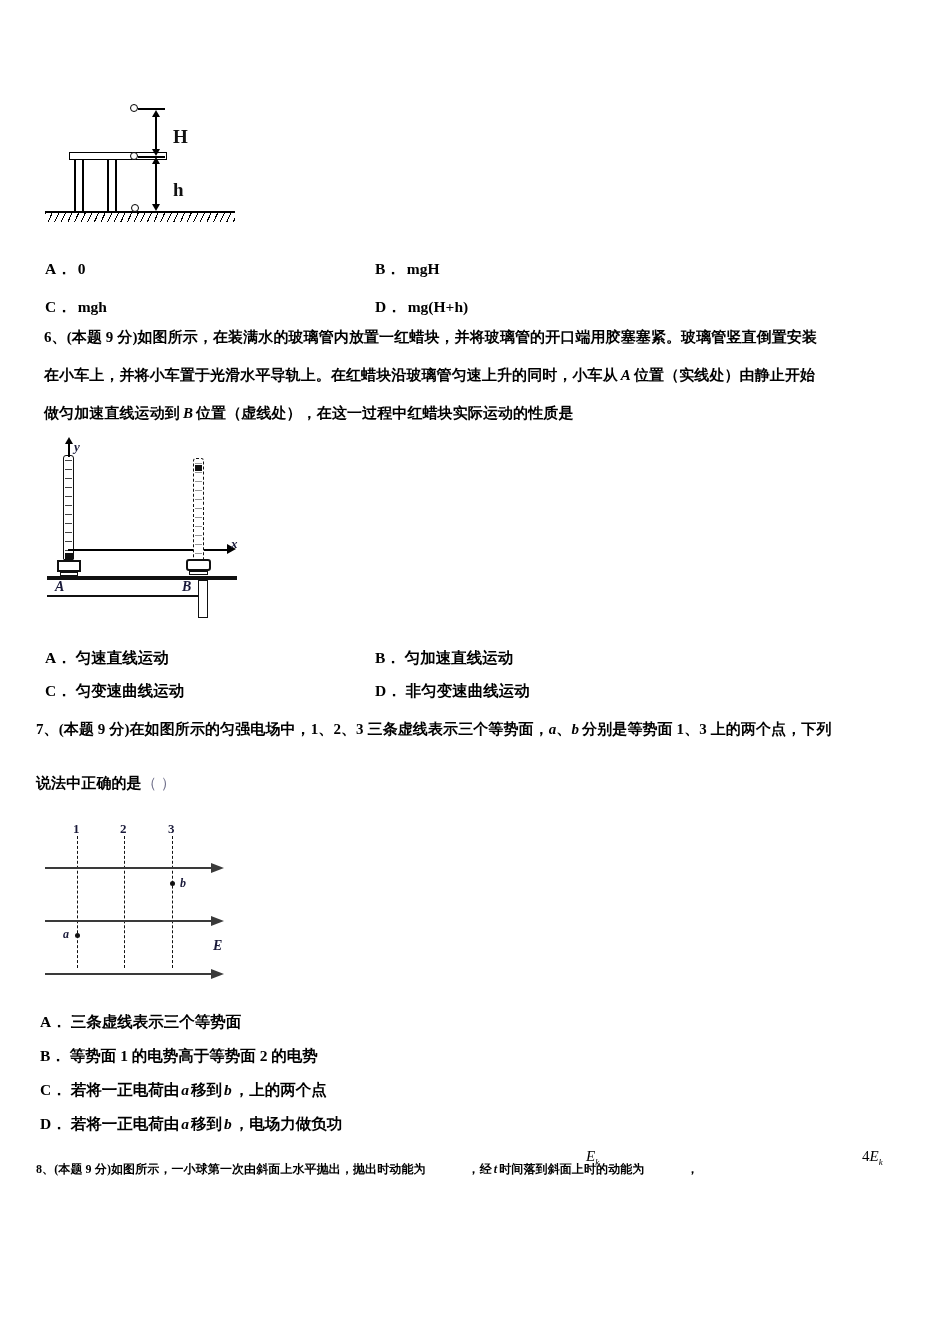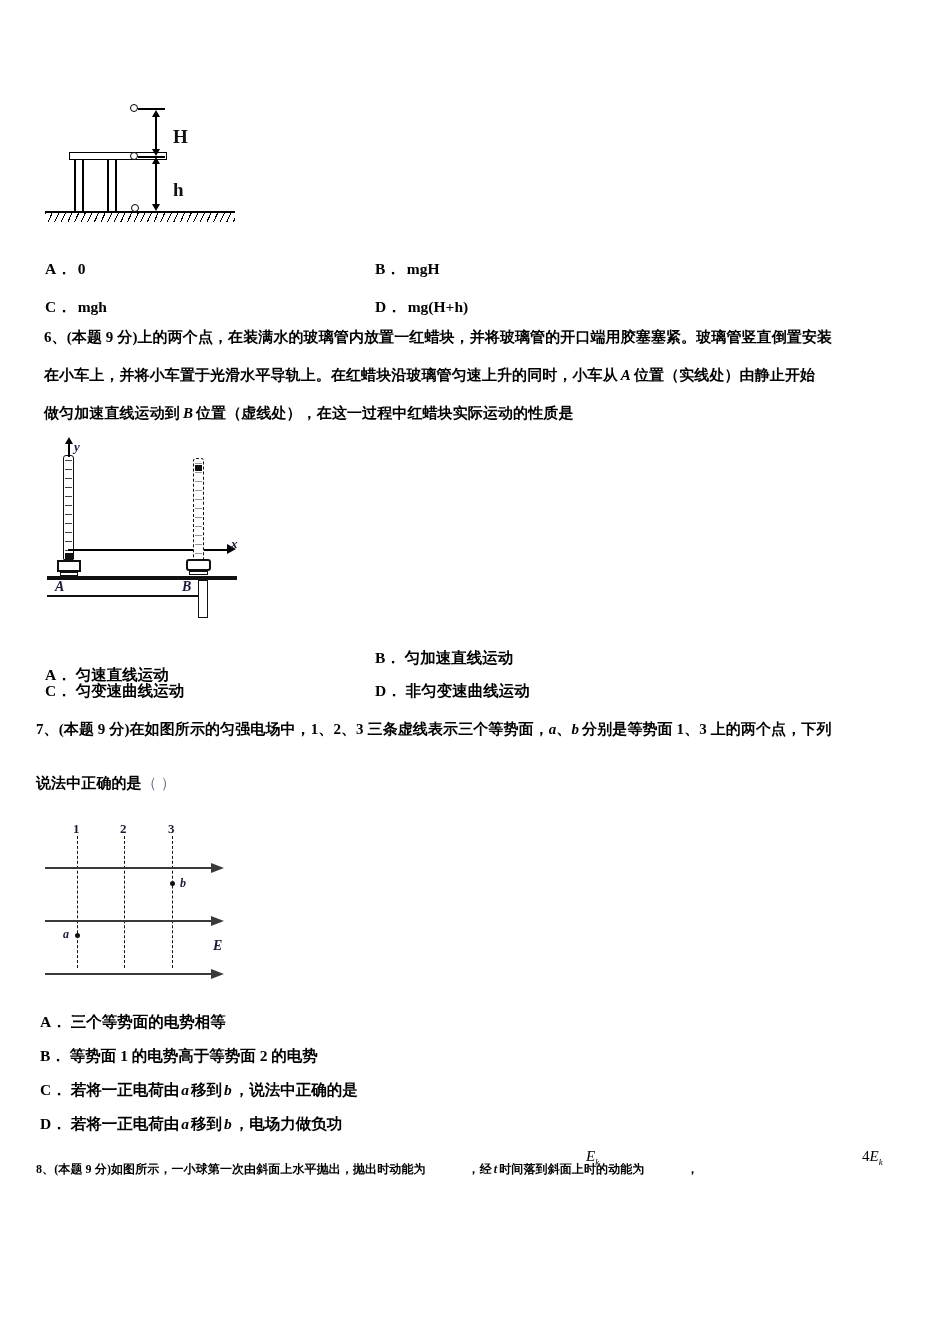--- a/index.html
+++ b/index.html
@@ -208,21 +208,21 @@
     <span class="lbl">B．</span><span style="padding-left:6px;">mgH</span>
   </div>
   <div class="opt" style="left:45px; top:297px;">
     <span class="lbl">C．</span><span style="padding-left:6px;">mgh</span>
   </div>
   <div class="opt" style="left:375px; top:297px;">
     <span class="lbl">D．</span><span style="padding-left:6px;">mg(H+h)</span>
   </div>
 
   <div class="qline" style="left:44px; top:330px; font-size:15px;">
-    <span>6、</span><span>(本题 9 分)</span><span>上的两个点，在装满水的玻璃管内放置一红蜡块，并将玻璃管的开口端用胶塞塞紧。玻璃管竖直倒置安装</span>
+    <span>6、</span><span>(本题 9 分)</span><span>如图所示，在装满水的玻璃管内放置一红蜡块，并将玻璃管的开口端用胶塞塞紧。玻璃管竖直倒置安装</span>
   </div>
   <div class="qline" style="left:44px; top:406px; font-size:15px;">
     <span>做匀加速直线运动到</span><span class="ital" style="padding:0 3px;">B</span><span>位置（虚线处），在这一过程中红蜡块实际运动的性质是</span>
   </div>
   <div class="qline" style="left:44px; top:368px; font-size:15px;">
     <span>在小车上，并将小车置于光滑水平导轨上。在红蜡块沿玻璃管匀速上升的同时，小车从</span><span class="ital" style="padding:0 3px;">A</span><span>位置（实线处）由静止开始</span>
   </div>
 
   <div class="fig2">
 
@@ -256,21 +256,21 @@
 
     <div class="rail" style="left:2px; top:133px; width:190px; height:4px;"></div>
     <div class="rail" style="left:2px; top:152px; width:152px; height:1.6px;"></div>
 
     <div class="base" style="left:153px; top:137px; width:10px; height:38px;"></div>
 
     <div class="pt-label" style="left:10px; top:136px;">A</div>
     <div class="pt-label" style="left:137px; top:136px;">B</div>
   </div>
 
-  <div class="opt" style="left:45px; top:648px;margin-top:17px;">
+  <div class="opt" style="left:45px; top:648px;">
     <span class="lbl">A．</span><span style="padding-left:4px;">匀速直线运动</span>
   </div>
   <div class="opt" style="left:375px; top:648px;">
     <span class="lbl">B．</span><span style="padding-left:4px;">匀加速直线运动</span>
   </div>
   <div class="opt" style="left:45px; top:681px;">
     <span class="lbl">C．</span><span style="padding-left:4px;">匀变速曲线运动</span>
   </div>
   <div class="opt" style="left:375px; top:681px;">
     <span class="lbl">D．</span><span style="padding-left:4px;">非匀变速曲线运动</span>
@@ -305,27 +305,27 @@
     <div class="dot" style="left:125px; top:58px;"></div>
     <div class="dotlabel" style="left:135px; top:53px;">b</div>
 
     <div class="dot" style="left:30px; top:110px;"></div>
     <div class="dotlabel" style="left:18px; top:104px;">a</div>
 
     <div class="elabel" style="left:168px; top:115px;">E</div>
   </div>
 
   <div class="opt" style="left:40px; top:1012px;">
-    <span class="lbl">A．</span><span style="padding-left:4px;">三个等势面的电势相等</span>
+    <span class="lbl">A．</span><span style="padding-left:4px;">三条虚线表示三个等势面</span>
   </div>
   <div class="opt" style="left:40px; top:1046px;">
     <span class="lbl">B．</span><span style="padding-left:4px;margin-top:32px;">等势面 1 的电势高于等势面 2 的电势</span>
   </div>
   <div class="opt" style="left:40px; top:1080px;">
-    <span class="lbl">C．</span><span style="padding-left:4px;">若将一正电荷由</span><span class="ital" style="padding:0 2px;">a</span><span>移到</span><span class="ital" style="padding:0 2px;">b</span><span>，说法中正确的是</span>
+    <span class="lbl">C．</span><span style="padding-left:4px;">若将一正电荷由</span><span class="ital" style="padding:0 2px;">a</span><span>移到</span><span class="ital" style="padding:0 2px;">b</span><span>，上的两个点</span>
   </div>
   <div class="opt" style="left:40px; top:1114px;">
     <span class="lbl">D．</span><span style="padding-left:4px;">若将一正电荷由</span><span class="ital" style="padding:0 2px;">a</span><span>移到</span><span class="ital" style="padding:0 2px;">b</span><span>，电场力做负功</span>
   </div>
 
   <div class="qline" style="left:36px; top:1163px; font-size:12px;">
     <span>8、</span><span>(本题 9 分)</span><span>如图所示，一小球第一次由斜面上水平抛出，抛出时动能为</span><span style="display:inline-block; width:42px;"></span><span>，经</span><span class="ital" style="padding:0 2px;">t</span><span>时间落到斜面上时的动能为</span><span style="display:inline-block; width:42px;"></span><span>，</span>
   </div>
 
   <div class="mathup" style="left:586px; top:1148px;">

